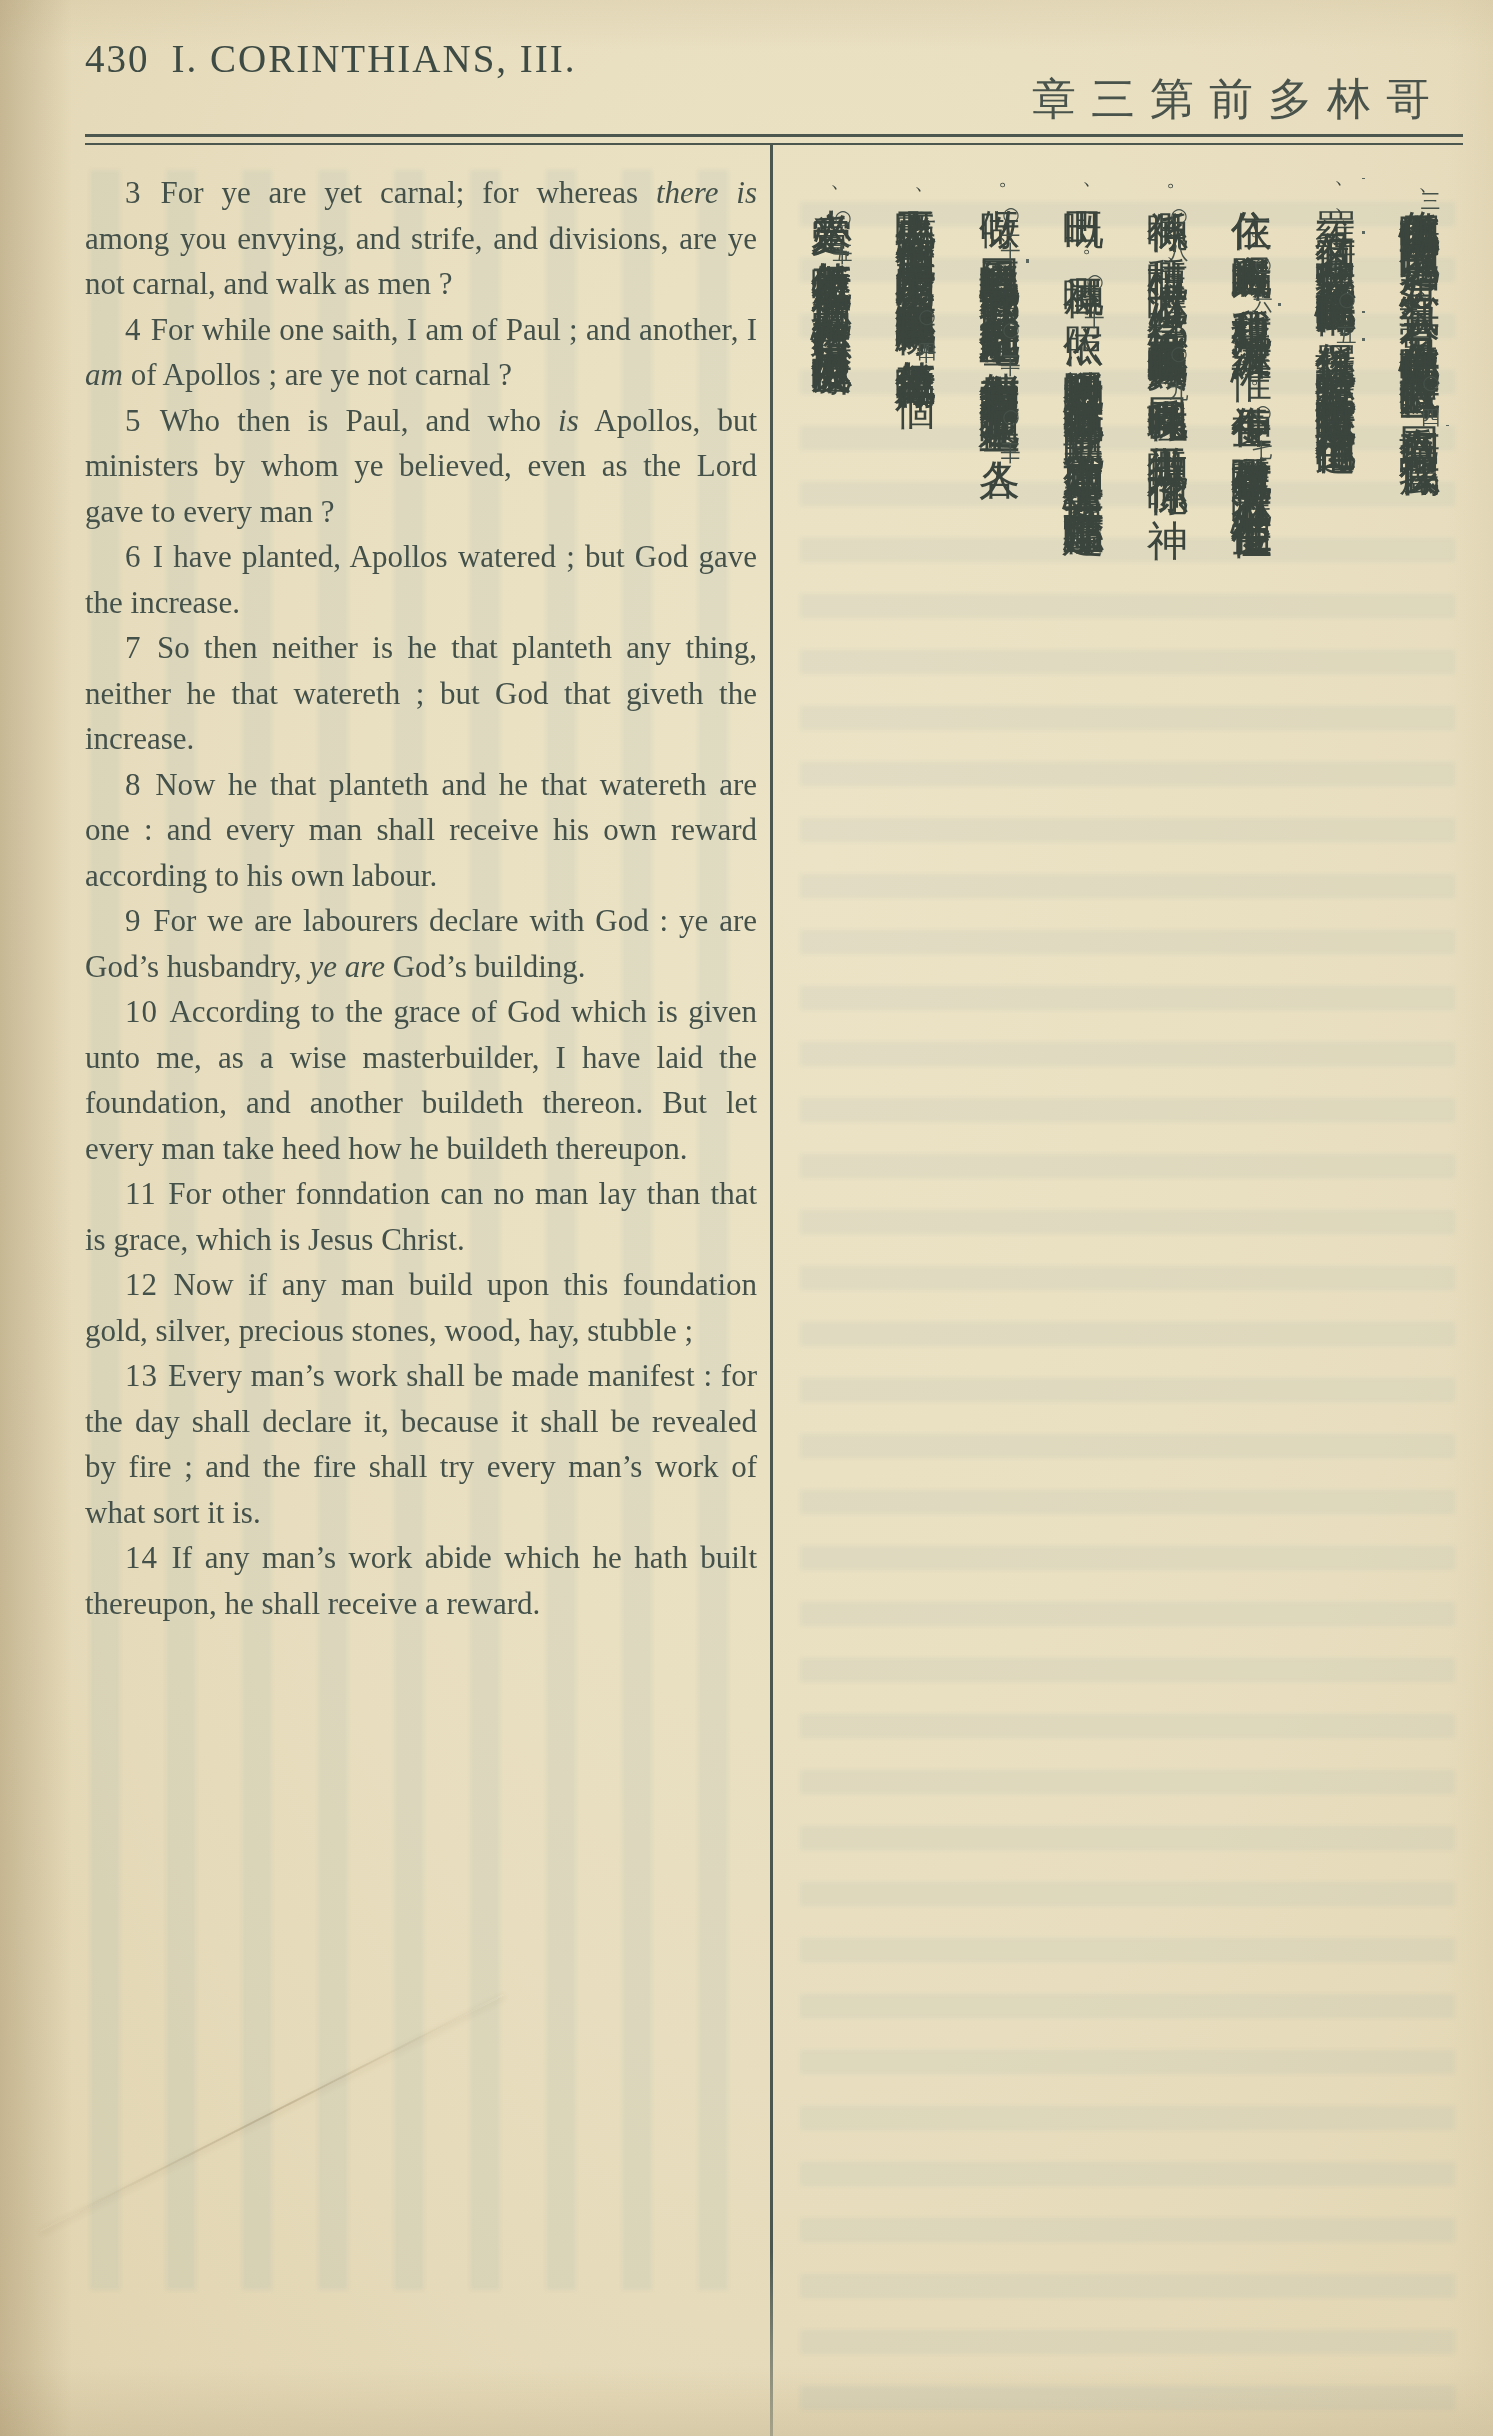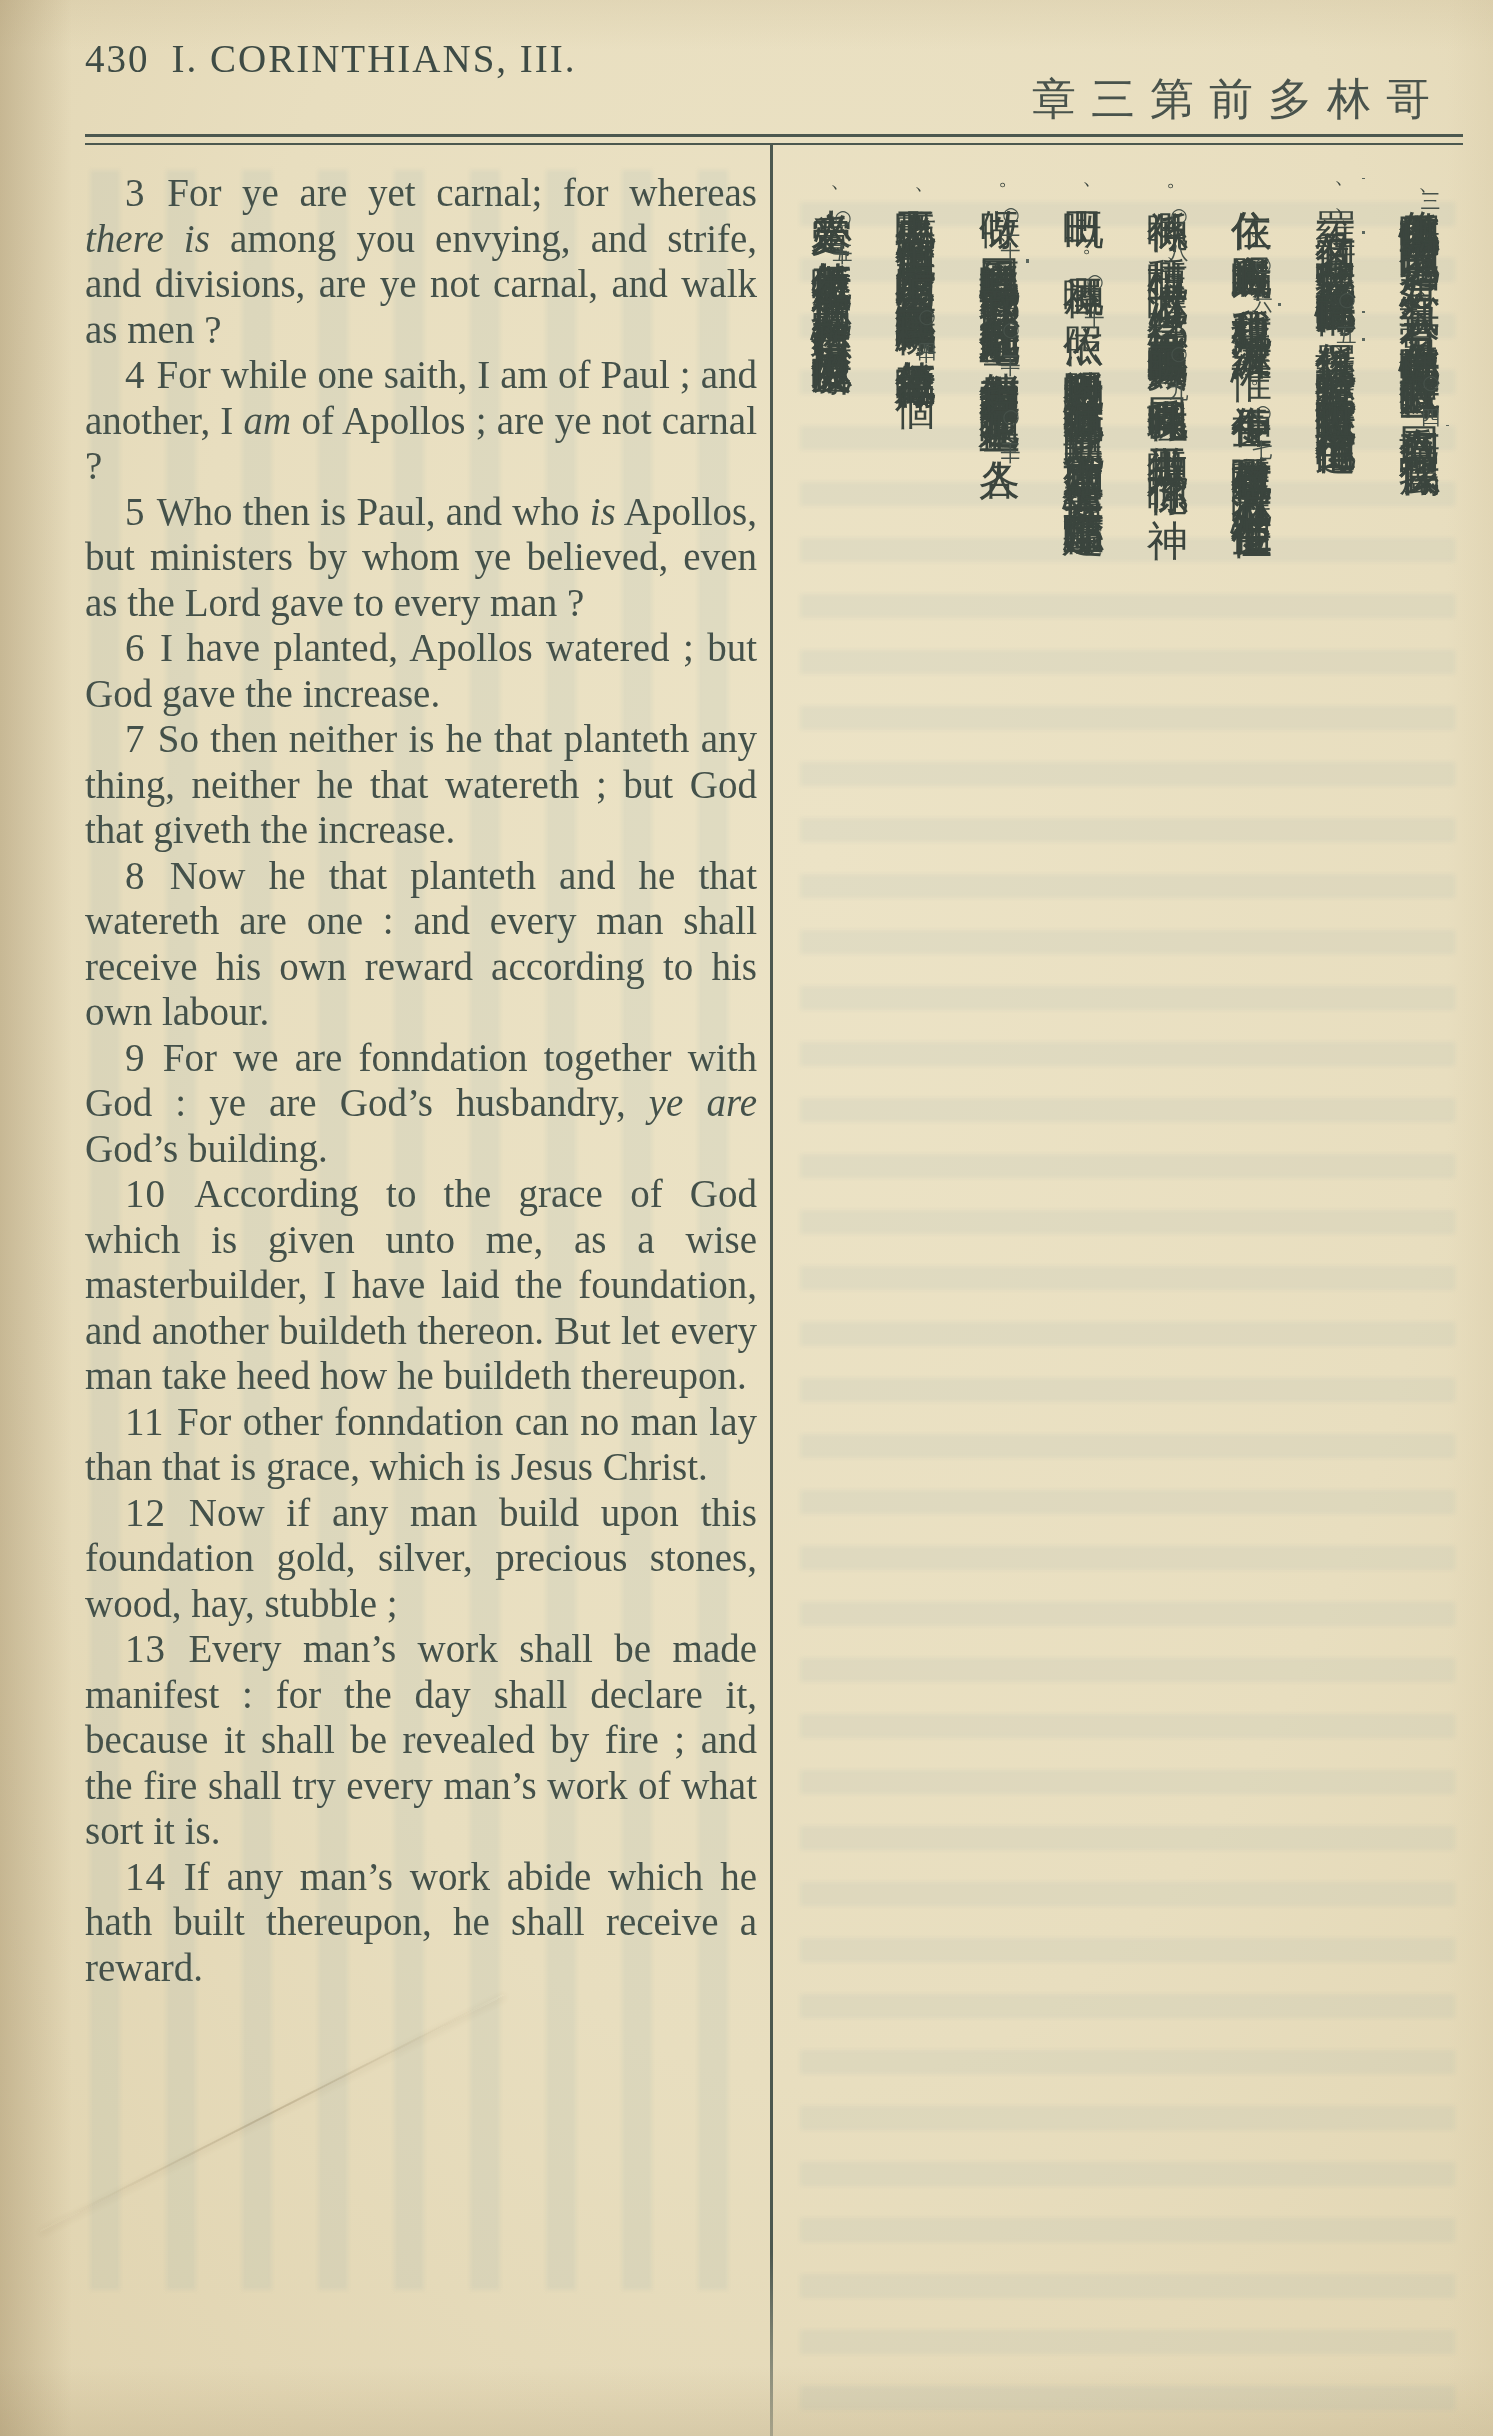--- a/index.html
+++ b/index.html
@@ -48,21 +48,21 @@
     position:absolute;left:85px;right:30px;top:134px;height:6px;
     border-top:3px solid #4c584f;border-bottom:2px solid #4c584f;
   }
   .divider{
     position:absolute;left:770px;top:143px;bottom:0;width:3px;
     background:linear-gradient(180deg,#4c584f 0%,#4c584f 92%,rgba(76,88,79,.35) 100%);
   }
 
   #english-col{
     position:absolute;left:85px;top:170px;width:672px;
-    font-size:39px;line-height:45.5px;color:#44514a;text-align:justify;
+    font-size:31px;line-height:45.5px;color:#44514a;text-align:justify;
   }
   #english-col p{margin:0;text-indent:40px;}
   #english-col em{font-style:italic;}
   .vnum{letter-spacing:1px;}
 
   #chinese-cols{
     position:absolute;left:790px;top:178px;width:672px;height:2252px;
     writing-mode:vertical-rl;
     font-family:"DejaVu Sans",sans-serif;
     font-size:41px;letter-spacing:1px;color:#3b453e;
@@ -95,21 +95,21 @@
   <div class="rule"></div>
   <div class="divider"></div>
 
   <div id="english-col">
       <p><span class="vnum">3 </span><span>For ye are yet carnal; for whereas </span><em>there is</em><span> among you envying, and strife, and divisions, are ye not carnal, and walk as men ?</span></p>
       <p><span class="vnum">4 </span><span>For while one saith, I am of Paul ; and another, I </span><em>am</em><span> of Apollos ; are ye not carnal ?</span></p>
       <p><span class="vnum">5 </span><span>Who then is Paul, and who </span><em>is</em><span> Apollos, but ministers by whom ye believed, even as the Lord gave to every man ?</span></p>
       <p><span class="vnum">6 </span><span>I have planted, Apollos watered ; but God gave the increase.</span></p>
       <p><span class="vnum">7 </span><span>So then neither is he that planteth any thing, neither he that watereth ; but God that giveth the increase.</span></p>
       <p><span class="vnum">8 </span><span>Now he that planteth and he that watereth are one : and every man shall receive his own reward according to his own labour.</span></p>
-      <p><span class="vnum">9 </span><span>For we are fonndation together with God : ye are God’s husbandry, </span><em>ye are</em><span> God’s building.</span></p>
+      <p><span class="vnum">9 </span><span>For we are labourers declare with God : ye are God’s husbandry, </span><em>ye are</em><span> God’s building.</span></p>
       <p><span class="vnum">10 </span><span>According to the grace of God which is given unto me, as a wise masterbuilder, I have laid the foundation, and another buildeth thereon. But let every man take heed how he buildeth thereupon.</span></p>
       <p><span class="vnum">11 </span><span>For other fonndation can no man lay than that is grace, which is Jesus Christ.</span></p>
       <p><span class="vnum">12 </span><span>Now if any man build upon this foundation gold, silver, precious stones, wood, hay, stubble ;</span></p>
       <p><span class="vnum">13 </span><span>Every man’s work shall be made manifest : for the day shall declare it, because it shall be revealed by fire ; and the fire shall try every man’s work of what sort it is.</span></p>
       <p><span class="vnum">14 </span><span>If any man’s work abide which he hath built thereupon, he shall receive a reward.</span></p>
     </div>
   <div id="chinese-cols">
       <div class="ccol"><span class="vmark">三</span><span>你哋重係屬肉情嘅<span class="pc">、</span>因爲你哋之中<span class="pc">、</span>有妒忌<span class="pc">、</span>有爭執<span class="pc">、</span>有分黨<span class="pc">、</span>你哋豈唔係屬肉情<span class="pc">、</span>照依世人嘅行咩<span class="pc">。</span></span><span class="vmark">○四</span><span>因爲有一個話<span class="pc">、</span>我係屬</span><span class="nmk">保</span></div>
       <div class="ccol"><span class="nmk">羅</span><span><span class="pc">、</span>又有一個話<span class="pc">、</span>我係屬</span><span class="nmk">亞波羅</span><span><span class="pc">、</span>你哋豈唔係屬肉情咩<span class="pc">。</span></span><span class="vmark">○五</span><span class="nmk">保羅</span><span>係乜誰<span class="pc">、</span></span><span class="nmk">亞波羅</span><span>係乜誰呢<span class="pc">、</span>豈唔係做職役嘅人<span class="pc">、</span>你哋由佢得信道<span class="pc">、</span></span></div>
       <div class="ccol"><span>依住　主所賜過各人嘅咩<span class="pc">。</span></span><span class="vmark">○六</span><span>我也曾種植<span class="pc">、</span></span><span class="nmk">亞波羅</span><span>淋灌<span class="pc">、</span>惟　神令佢生長<span class="pc">。</span></span><span class="vmark">○七</span><span>噉就種植嘅冇作爲<span class="pc">、</span>淋灌嘅亦冇<span class="pc">、</span>惟令佢生長個位</span></div>

